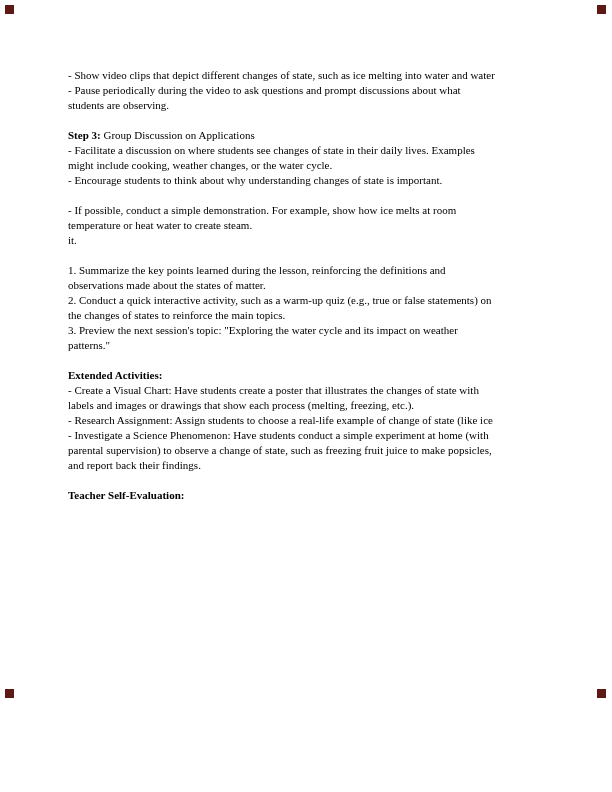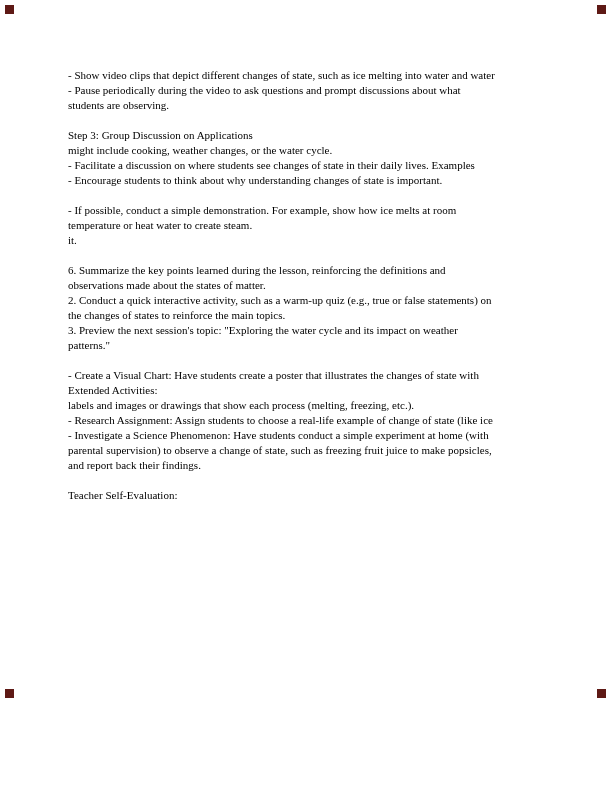--- a/index.html
+++ b/index.html
@@ -40,59 +40,59 @@
   .paragraph {
     margin: 0 0 15px 0;
   }
   .line {
     font-size: 11px;
     line-height: 15px;
     white-space: pre;
     color: #000000;
   }
   .line .bold-run {
-    font-weight: normal;
+    font-weight: bold;
   }
 </style>
 </head>
 <body style="background: rgb(255, 255, 255);">
 
 <div class="page">
   <div class="corner-marker corner-tl" style="background: rgb(94, 25, 21);"></div>
   <div class="corner-marker corner-tr" style="background: rgb(94, 25, 21);"></div>
   <div class="corner-marker corner-bl" style="background: rgb(94, 25, 21);"></div>
   <div class="corner-marker corner-br" style="background: rgb(94, 25, 21);"></div>
   <div class="content" style="color: rgb(0, 0, 0);">
       <div class="paragraph">
         <div class="line">- Show video clips that depict different changes of state, such as ice melting into water and water</div>
         <div class="line">- Pause periodically during the video to ask questions and prompt discussions about what</div>
         <div class="line">students are observing.</div>
       </div>
       <div class="paragraph">
         <div class="line"><span class="bold-run">Step 3:</span> Group Discussion on Applications</div>
+        <div class="line">- Facilitate a discussion on where students see changes of state in their daily lives. Examples</div>
         <div class="line">might include cooking, weather changes, or the water cycle.</div>
-        <div class="line">- Facilitate a discussion on where students see changes of state in their daily lives. Examples</div>
         <div class="line">- Encourage students to think about why understanding changes of state is important.</div>
       </div>
       <div class="paragraph">
         <div class="line">- If possible, conduct a simple demonstration. For example, show how ice melts at room</div>
         <div class="line">temperature or heat water to create steam.</div>
         <div class="line">it.</div>
       </div>
       <div class="paragraph">
-        <div class="line">6. Summarize the key points learned during the lesson, reinforcing the definitions and</div>
+        <div class="line">1. Summarize the key points learned during the lesson, reinforcing the definitions and</div>
         <div class="line">observations made about the states of matter.</div>
         <div class="line">2. Conduct a quick interactive activity, such as a warm-up quiz (e.g., true or false statements) on</div>
         <div class="line">the changes of states to reinforce the main topics.</div>
         <div class="line">3. Preview the next session's topic: "Exploring the water cycle and its impact on weather</div>
         <div class="line">patterns."</div>
       </div>
       <div class="paragraph">
+        <div class="line"><span class="bold-run">Extended Activities:</span></div>
         <div class="line">- Create a Visual Chart: Have students create a poster that illustrates the changes of state with</div>
-        <div class="line"><span class="bold-run">Extended Activities:</span></div>
         <div class="line">labels and images or drawings that show each process (melting, freezing, etc.).</div>
         <div class="line">- Research Assignment: Assign students to choose a real-life example of change of state (like ice</div>
         <div class="line">- Investigate a Science Phenomenon: Have students conduct a simple experiment at home (with</div>
         <div class="line">parental supervision) to observe a change of state, such as freezing fruit juice to make popsicles,</div>
         <div class="line">and report back their findings.</div>
       </div>
       <div class="paragraph">
         <div class="line"><span class="bold-run">Teacher Self-Evaluation:</span></div>
       </div>
     </div>

